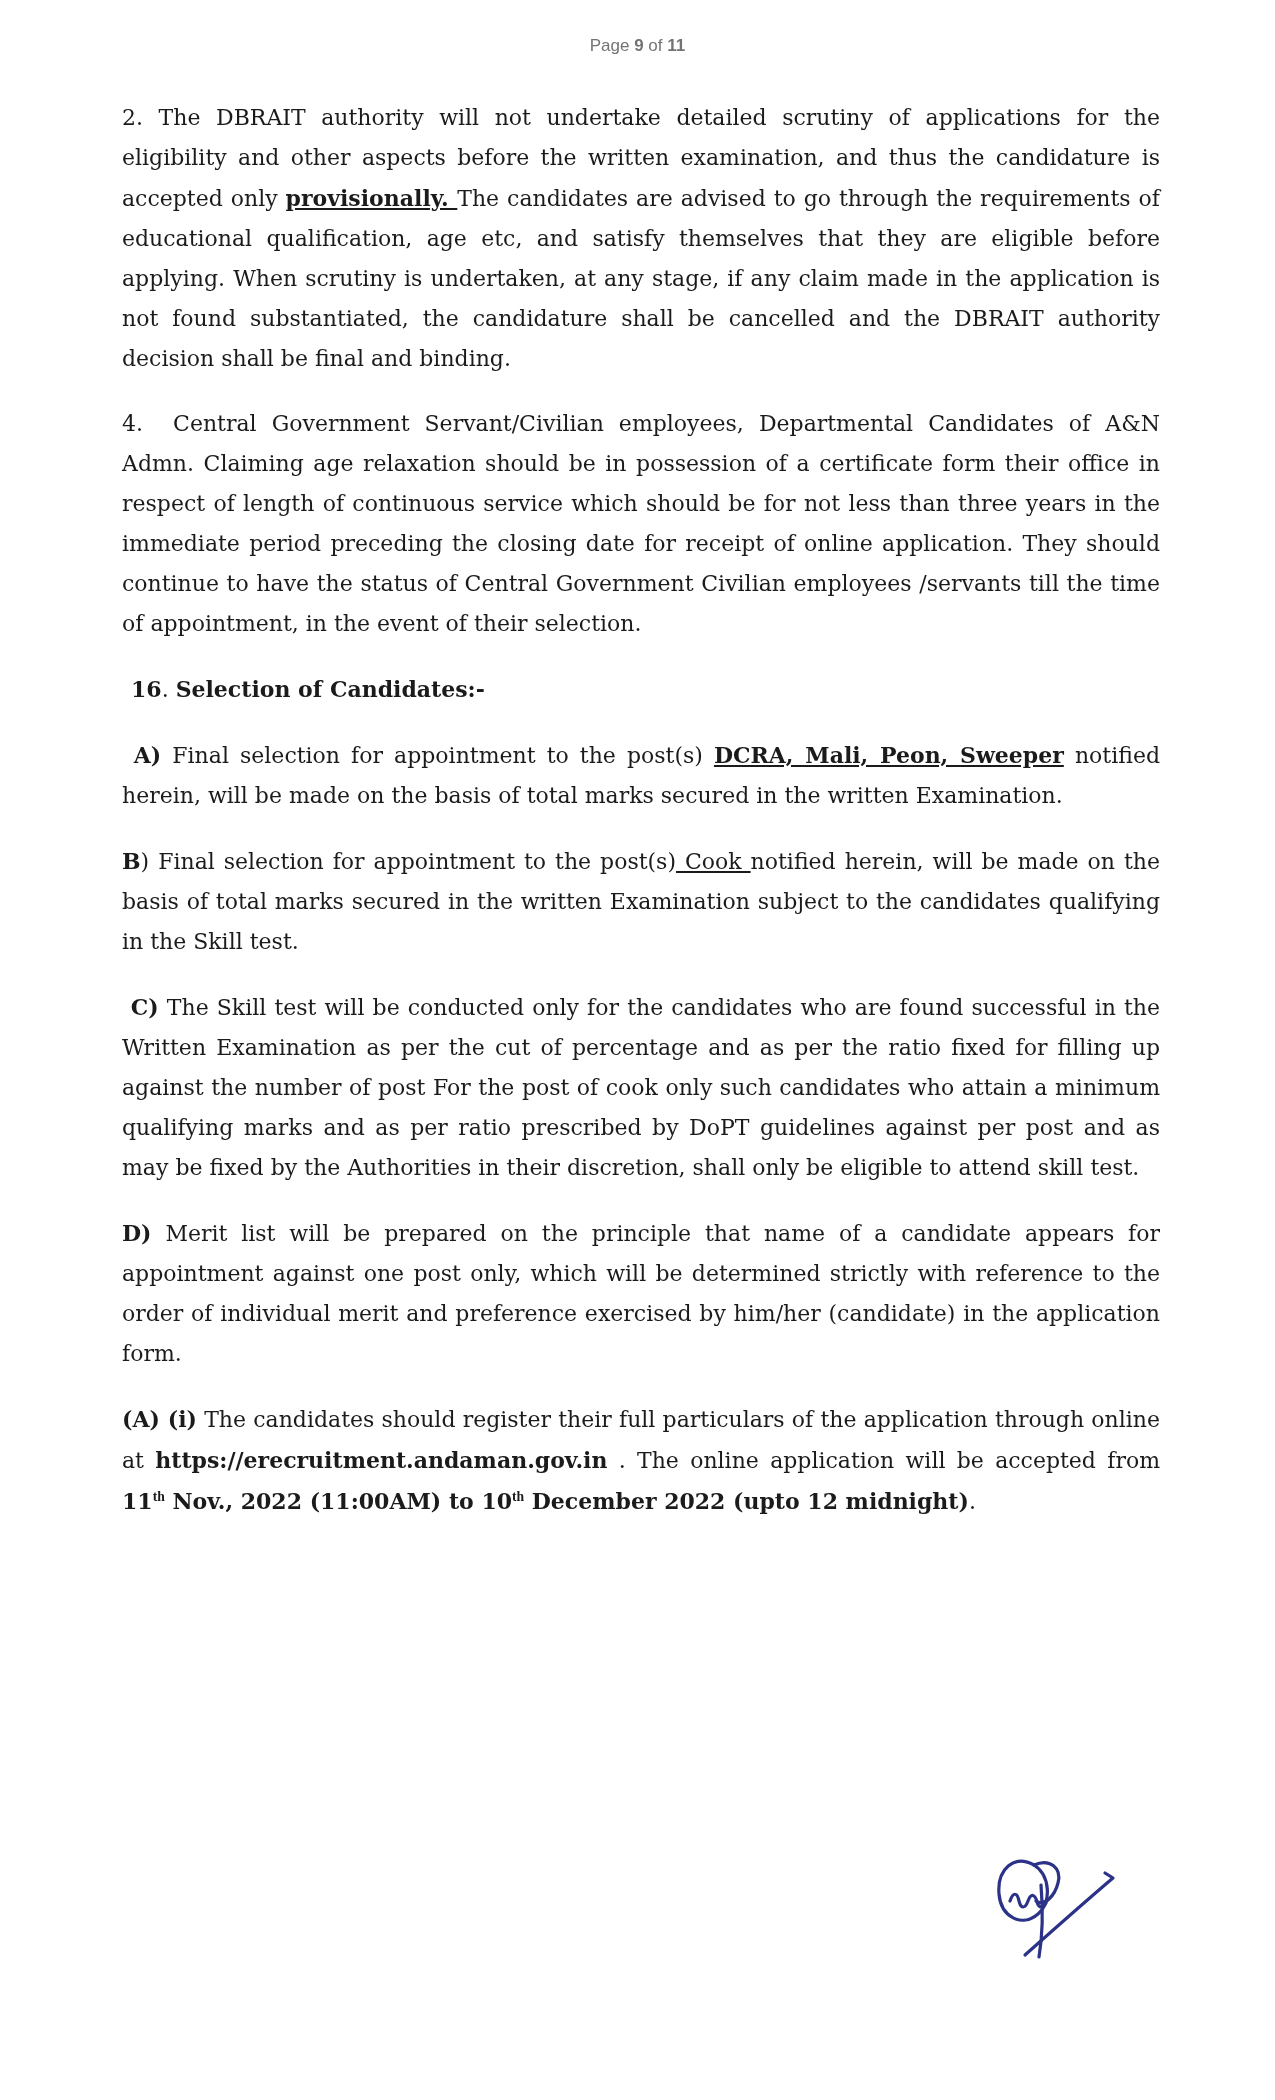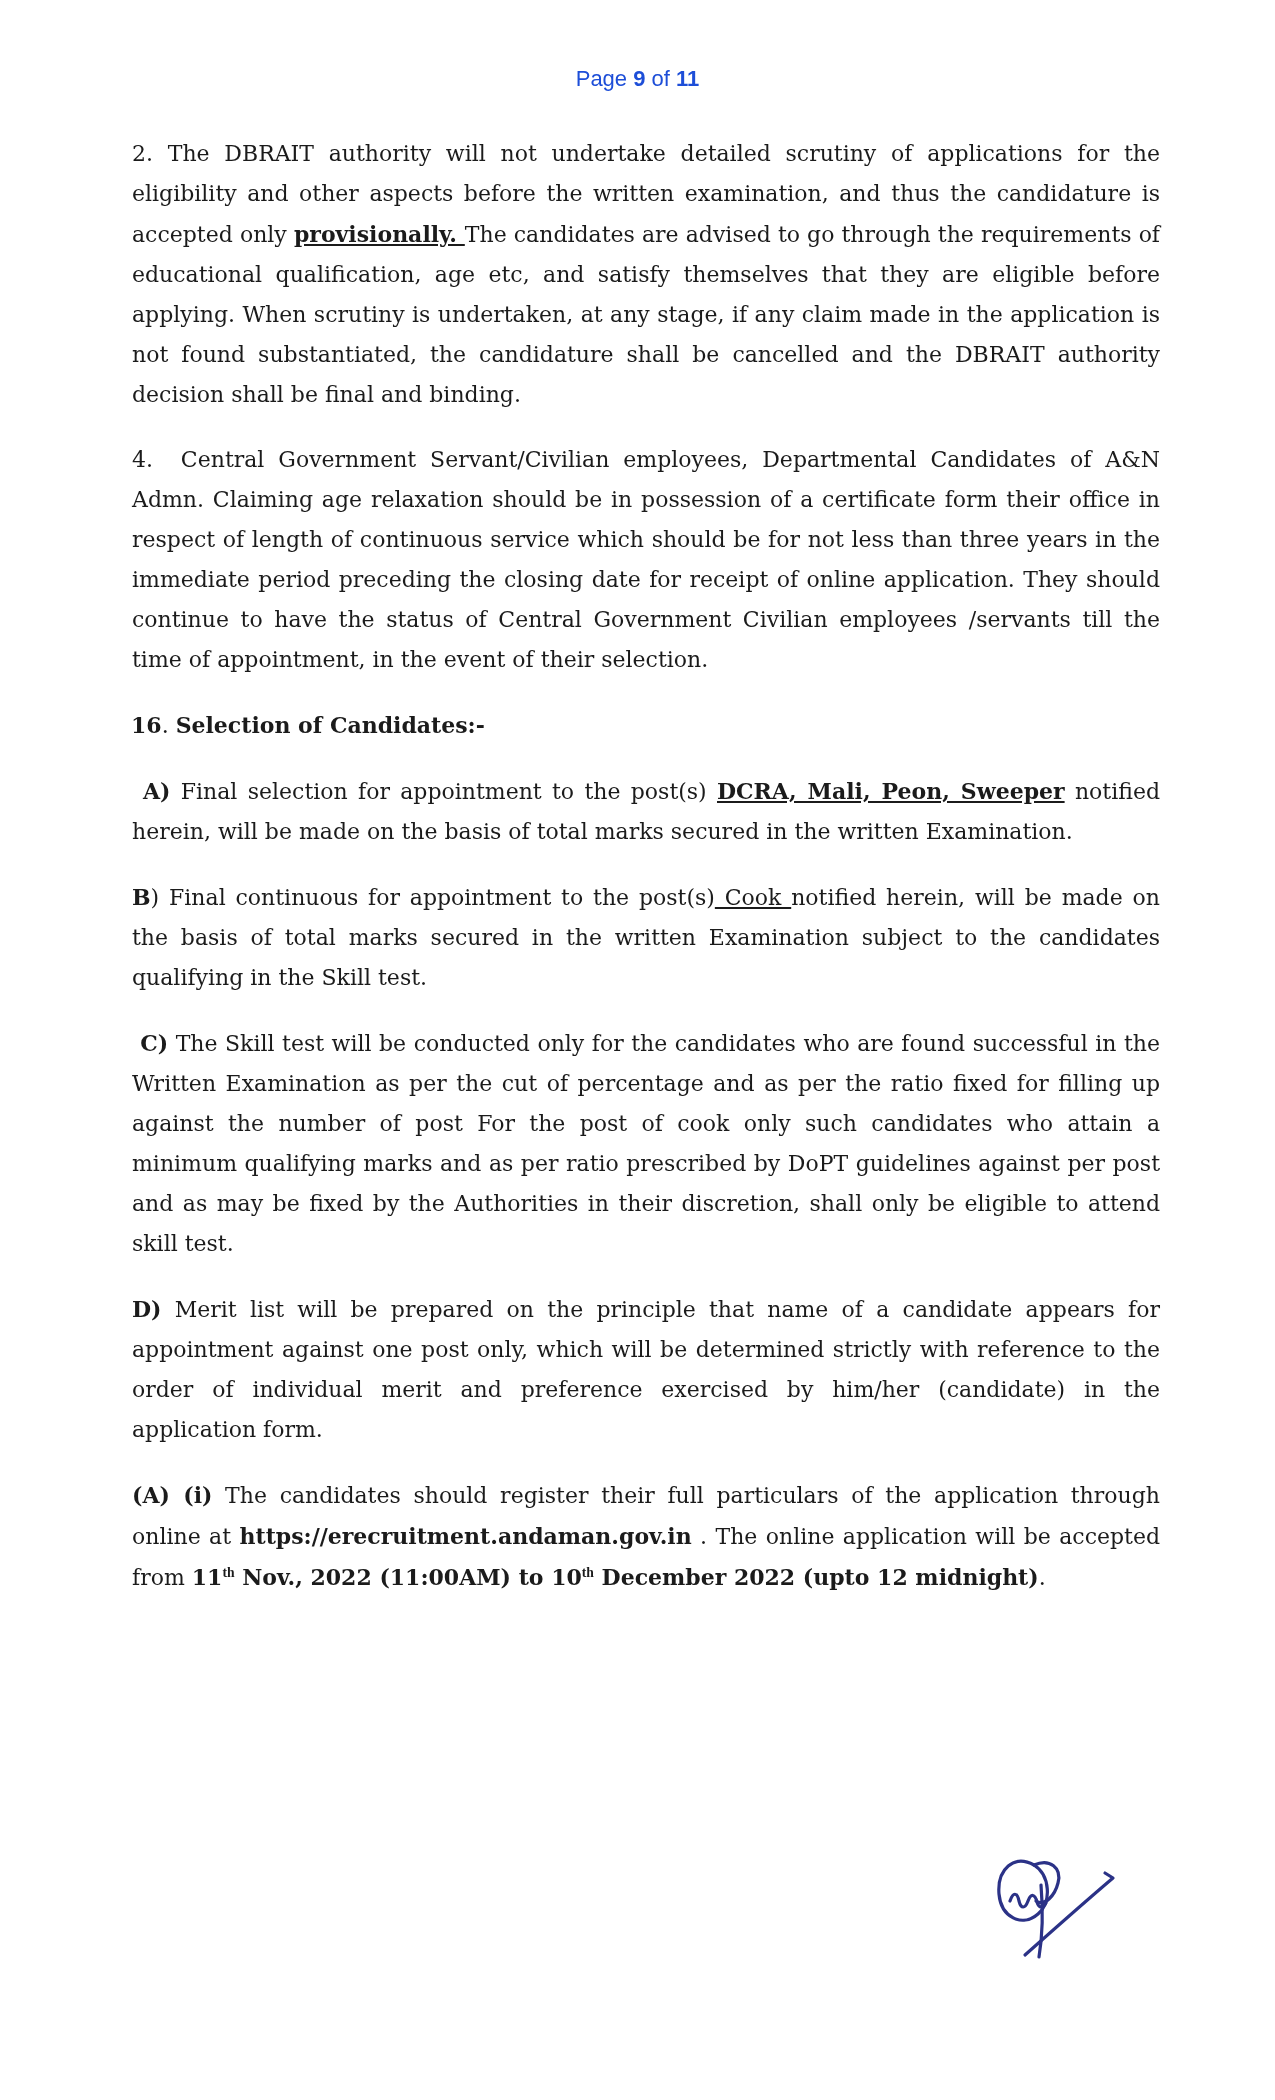--- a/index.html
+++ b/index.html
@@ -2,28 +2,28 @@
 <html><head>
 <meta charset="utf-8">
 <style>
   html,body{margin:0;padding:0;}
   body{
     width:1275px;height:2100px;background:#ffffff;position:relative;
     font-family:"DejaVu Serif","Liberation Serif",serif;color:#1b1b1b;
     -webkit-font-smoothing:antialiased;
   }
   .page-header{
-    padding-top:66px;text-align:center;
-    font-family:"Liberation Sans",sans-serif;font-size:22px;color:#1d4ed8;
+    padding-top:36px;text-align:center;
+    font-family:"Liberation Sans",sans-serif;font-size:17px;color:#737373;
   }
   .content{
     width:1045px;margin:42px 115px 0 115px;
     font-size:22px;line-height:40px;text-align:justify;
   }
-  p.para{margin:0 0 25px 17px;}
+  p.para{margin:0 0 25px 7px;}
   p.heading{margin:0 0 25px 16px;font-weight:bold;text-align:left;}
   .bold{font-weight:bold;}
   .underline{text-decoration:underline;}
   .sup{vertical-align:super;font-size:0.62em;line-height:0;font-family:Liberation Serif, serif;}
   .signature{position:absolute;left:982px;top:1852px;}
   .signature path{fill:none;stroke-width:3.2;stroke-linecap:round;stroke-linejoin:round;}
 </style>
 </head>
 <body>
 
@@ -44,21 +44,21 @@
 
   <p class="heading">
     <span class="bold">16</span><span style="font-weight:normal">. </span><span class="bold">Selection of Candidates:-</span>
   </p>
 
   <p class="para">
     <span class="bold">&nbsp;A)</span><span> Final selection for appointment to the post(s) </span><span class="bold underline">DCRA, Mali, Peon, Sweeper</span><span> notified herein, will be made on the basis of total marks secured in the written Examination.</span>
   </p>
 
   <p class="para">
-    <span class="bold">B</span><span>) Final continuous for appointment to the post(s)</span><span class="underline">&nbsp;Cook&nbsp;</span><span>notified herein, will be made on the basis of total marks secured in the written Examination subject to the candidates qualifying in the Skill test.</span>
+    <span class="bold">B</span><span>) Final selection for appointment to the post(s)</span><span class="underline">&nbsp;Cook&nbsp;</span><span>notified herein, will be made on the basis of total marks secured in the written Examination subject to the candidates qualifying in the Skill test.</span>
   </p>
 
   <p class="para">
     <span class="bold">&nbsp;C)</span><span> The Skill test will be conducted only for the candidates who are found successful in the Written Examination as per the cut of percentage and as per the ratio fixed for filling up against the number of post For the post of cook only such candidates who attain a minimum qualifying marks and as per ratio prescribed by DoPT guidelines against per post and as may be fixed by the Authorities in their discretion, shall only be eligible to attend skill test.</span>
   </p>
 
   <p class="para">
     <span class="bold">D)</span><span> Merit list will be prepared on the principle that name of a candidate appears for appointment against one post only, which will be determined strictly with reference to the order of individual merit and preference exercised by him/her (candidate) in the application form.</span>
   </p>
 

